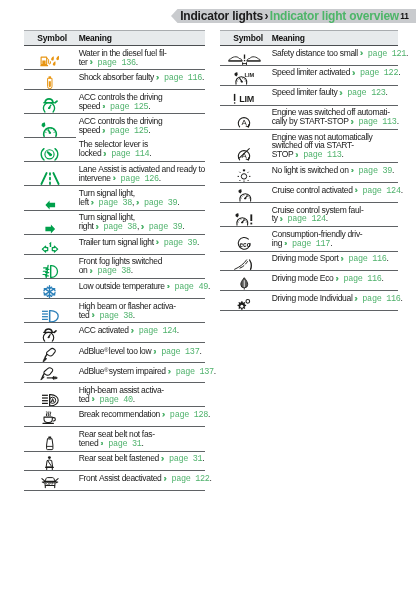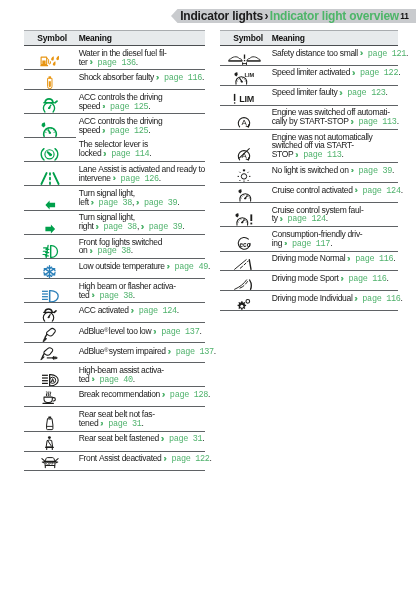--- a/index.html
+++ b/index.html
@@ -205,20 +205,36 @@
               </span>
             </td>
             <td class="mean">
               <span class="ln"><span>Turn&nbsp;signal&nbsp;light,</span></span>
               <span class="ln"><span>right&nbsp;</span><span class="mk"></span><span class="lnk">&nbsp;page&nbsp;38</span><span>,&nbsp;</span><span class="mk"></span><span class="lnk">&nbsp;page&nbsp;39</span><span>.</span></span>
             </td>
           </tr>
           <tr>
             <td class="sym">
               <span class="ico">
+                <svg width="22" height="14" viewBox="0 0 22 14"> 
+                  <g fill="none" stroke="#00a04b" stroke-width="1.25" stroke-linejoin="round"> 
+                    <path d="M3.3 9.1 L6.6 12.0 V10.6 H8.7 V7.6 H6.6 V6.2 Z"></path> 
+                    <path d="M18.7 9.1 L15.4 12.0 V10.6 H13.3 V7.6 H15.4 V6.2 Z"></path> 
+                  </g> 
+                  <path fill="#00a04b" d="M10.3 3.3 l1.9 -1.5 v5.3 h-1.45 V3.7 l-0.75 0.55z"></path> 
+                </svg>
+              </span>
+            </td>
+            <td class="mean">
+              <span class="ln"><span>Trailer&nbsp;turn&nbsp;signal&nbsp;light&nbsp;</span><span class="mk"></span><span class="lnk">&nbsp;page&nbsp;39</span><span>.</span></span>
+            </td>
+          </tr>
+          <tr>
+            <td class="sym">
+              <span class="ico">
                 <svg width="13.5" height="13" viewBox="0 0 13.5 13" fill="none" stroke="#00a04b"> 
                   <path d="M7.6 0.7 h1.1 a5.7 5.7 0 0 1 0 11.6 h-1.1 z" stroke-width="1.25" stroke-linejoin="round"></path> 
                   <path d="M7.6 0.7 v11.6" stroke-width="1.25"></path> 
                   <path d="M5.1 0.4 L3.2 12.6" stroke-width="1.25" stroke-linecap="round"></path> 
                   <path d="M0.6 2.9 h3.5 l-1.2 1.4 h3.1" stroke-width="1.15" stroke-linecap="round" stroke-linejoin="round"></path> 
                   <path d="M0.3 6.2 h3.5 l-1.2 1.4 h3.1" stroke-width="1.15" stroke-linecap="round" stroke-linejoin="round"></path> 
                   <path d="M0.0 9.5 h3.5 l-1.2 1.4 h3.1" stroke-width="1.15" stroke-linecap="round" stroke-linejoin="round"></path> 
                 </svg>
               </span>
             </td>
@@ -599,49 +615,45 @@
             </td>
             <td class="mean">
               <span class="ln"><span>Consumption-friendly&nbsp;driv-</span></span>
               <span class="ln"><span>ing&nbsp;</span><span class="mk"></span><span class="lnk">&nbsp;page&nbsp;117</span><span>.</span></span>
             </td>
           </tr>
           <tr>
             <td class="sym">
               <span class="ico">
                 <svg width="21" height="11" viewBox="0 0 21 11" fill="none" stroke="#1d1d1b"> 
-                  <path d="M0.6 10.3 L12.2 0.7" stroke-width="0.95" stroke-linecap="round"></path> 
-                  <path d="M17.0 10.3 L15.3 0.7" stroke-width="1.35" stroke-linecap="round"></path> 
-                  <g stroke-width="1.0" stroke-linecap="round"> 
-                    <path d="M6.3 9.2 L8.5 7.3"></path> 
-                    <path d="M10.1 5.9 L11.8 4.3"></path> 
-                    <path d="M13.4 2.9 L14.4 1.9"></path> 
-                  </g> 
-                </svg>
-              </span>
-            </td>
-            <td class="mean">
-              <span class="ln"><span>Driving&nbsp;mode&nbsp;Normal&nbsp;</span><span class="mk"></span><span class="lnk">&nbsp;page&nbsp;116</span><span>.</span></span>
-            </td>
-          </tr>
-          <tr>
-            <td class="sym">
-              <span class="ico">
-                <svg width="21" height="11" viewBox="0 0 21 11" fill="none" stroke="#1d1d1b"> 
                   <path d="M0.6 10.3 Q 8.6 6.8 12.6 0.9" stroke-width="0.95" stroke-linecap="round"></path> 
                   <path d="M16.6 10.3 Q 18.4 5.2 15.6 1.0" stroke-width="1.35" stroke-linecap="round"></path> 
                   <g stroke-width="1.0" stroke-linecap="round"> 
                     <path d="M6.0 9.1 Q 8.6 8.0 9.9 6.7"></path> 
                     <path d="M11.6 5.0 Q 12.7 3.8 13.4 2.6"></path> 
                   </g> 
                 </svg>
               </span>
             </td>
             <td class="mean">
               <span class="ln"><span>Driving&nbsp;mode&nbsp;Sport&nbsp;</span><span class="mk"></span><span class="lnk">&nbsp;page&nbsp;116</span><span>.</span></span>
+            </td>
+          </tr>
+          <tr>
+            <td class="sym">
+              <span class="ico">
+                <svg width="8.5" height="13" viewBox="0 0 8.5 13" fill="none" stroke="#1d1d1b"> 
+                  <path d="M4.25 0.7 C 2.0 3.6 0.8 5.3 0.8 7.4 a3.45 3.45 0 0 0 6.9 0 c 0 -2.1 -1.2 -3.8 -3.45 -6.7 z" stroke-width="0.9" fill="#1d1d1b" fill-opacity="0.72"></path> 
+                  <path d="M4.25 3.2 v7.3" stroke-width="0.85" stroke="#ffffff"></path> 
+                  <path d="M4.25 10.3 v2.3" stroke-width="0.9" stroke="#1d1d1b"></path> 
+                </svg>
+              </span>
+            </td>
+            <td class="mean">
+              <span class="ln"><span>Driving&nbsp;mode&nbsp;Eco&nbsp;</span><span class="mk"></span><span class="lnk">&nbsp;page&nbsp;116</span><span>.</span></span>
             </td>
           </tr>
           <tr>
             <td class="sym">
               <span class="ico">
                 <svg width="12.5" height="11" viewBox="0 0 12.5 11" fill="none"> 
                   <g fill="#1d1d1b"> 
                     <path d="M4.65 3.3 l1.05 0.4 0.8 -0.8 0.9 0.9 -0.8 0.8 0.4 1.05 1.1 0.15 v1.3 l-1.1 0.15 -0.4 1.05 0.8 0.8 -0.9 0.9 -0.8 -0.8 -1.05 0.4 -0.15 1.1 h-1.3 l-0.15 -1.1 -1.05 -0.4 -0.8 0.8 -0.9 -0.9 0.8 -0.8 -0.4 -1.05 -1.1 -0.15 v-1.3 l1.1 -0.15 0.4 -1.05 -0.8 -0.8 0.9 -0.9 0.8 0.8 1.05 -0.4 0.15 -1.1 h1.3 z"></path> 
                   </g> 
                   <circle cx="3.85" cy="7.3" r="1.5" fill="#fff"></circle> 

